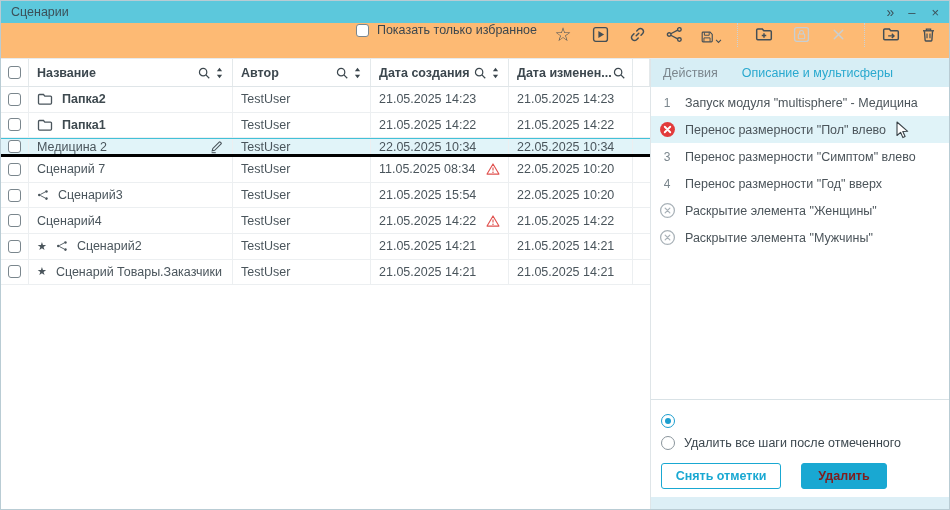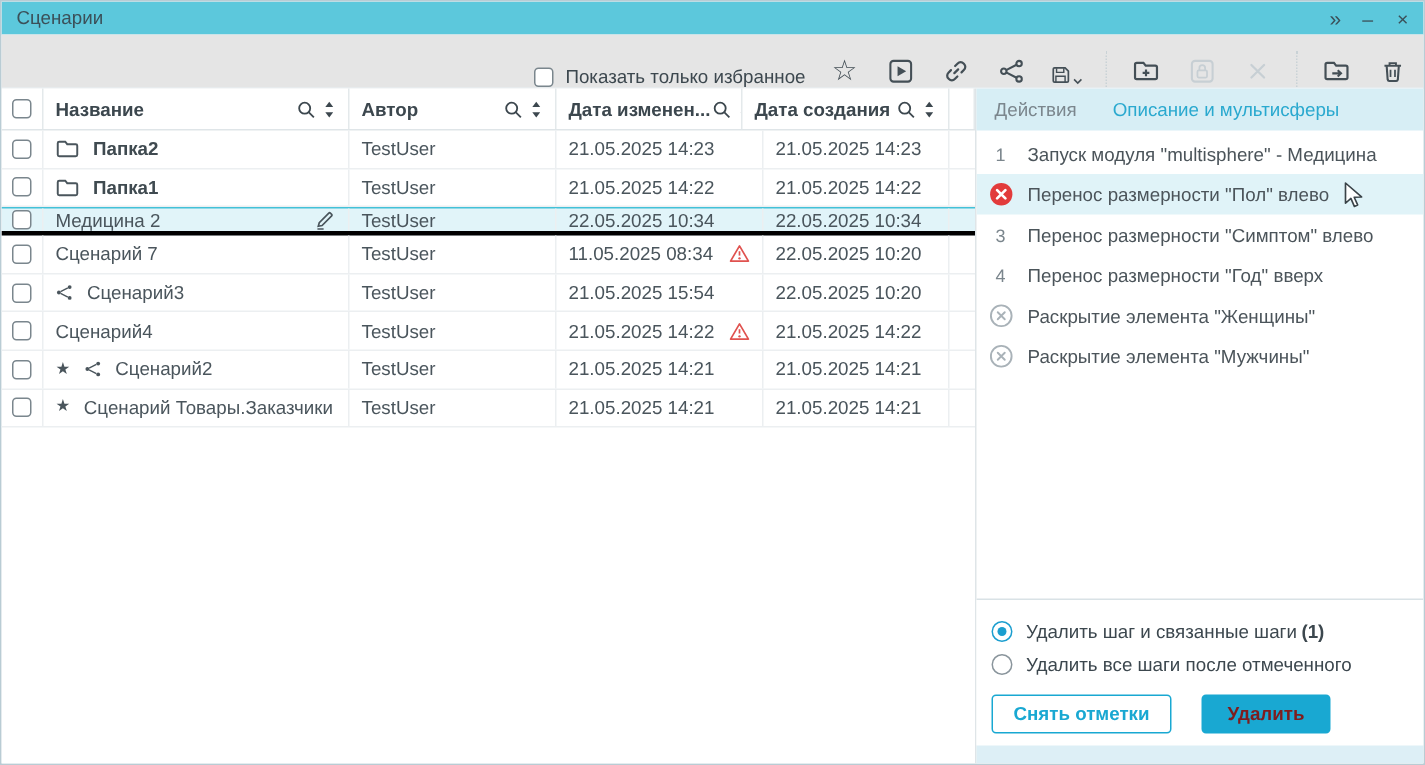--- a/index.html
+++ b/index.html
@@ -9,21 +9,21 @@
 
   
   .titlebar { height:22px; background:#5cc8dc; display:flex; align-items:center;
               padding:0 10px; color:#3b5059; }
   .titlebar .title { flex:1; font-size:12.5px; }
   .win-controls { display:flex; align-items:center; gap:16px; font-size:13px; color:#3b5059; }
   .win-controls span { cursor:default; line-height:1; }
   .wc-collapse { font-size:14px; letter-spacing:-2px; }
 
   
-  .toolbar { height:36px; background:#e5e5e5; display:flex; align-items:flex-end;
+  .toolbar { height:36px; background:#fdba74; display:flex; align-items:flex-start;
              justify-content:flex-end; padding:0 10px; gap:15px; border-bottom:1px solid #e7ebed; }
   .fav-filter { display:flex; align-items:center; gap:8px; color:#3c474e; }
   .cb { width:13px; height:13px; border:1.5px solid #7a868d; border-radius:3px; background:#fff; display:inline-block; }
   .tbtn { width:22px; height:22px; display:flex; align-items:center; justify-content:center;
           color:#444f56; background:none; border:none; cursor:pointer; padding:0; }
   .tbtn.disabled { color:#c7cfd4; cursor:default; }
   .tbtn .star-glyph { font-size:19px; line-height:1; }
   .save-group { display:flex; align-items:flex-end; gap:1px; }
   .vsep { width:0; height:24px; border-left:1px dotted #c9d2d6; }
 
@@ -264,42 +264,42 @@
           <span class="hlabel">Автор</span>
           <span class="hicons">
               <svg class="ic" width="14" height="14">
                 <use href="#i-search"></use>
               </svg>
               <svg class="ic" width="9" height="14">
                 <use href="#i-sort"></use>
               </svg>
             </span>
         </div>
+        <div class="th col-created">
+          <span class="hlabel">Дата создания</span>
+          <span class="hicons">
+              <svg class="ic" width="14" height="14">
+                <use href="#i-search"></use>
+              </svg>
+              <svg class="ic" width="9" height="14">
+                <use href="#i-sort"></use>
+              </svg>
+            </span>
+        </div>
         <div class="th col-modified" style="justify-content:space-between">
           <span class="hlabel">Дата изменен...</span>
           <span class="hicons">
               <svg class="ic" width="14" height="14">
                 <use href="#i-search"></use>
               </svg>
               <svg class="ic" width="9" height="14">
                 <use href="#i-sort"></use>
               </svg>
             </span>
         </div>
-        <div class="th col-created">
-          <span class="hlabel">Дата создания</span>
-          <span class="hicons">
-              <svg class="ic" width="14" height="14">
-                <use href="#i-search"></use>
-              </svg>
-              <svg class="ic" width="9" height="14">
-                <use href="#i-sort"></use>
-              </svg>
-            </span>
-        </div>
         <div class="th col-spacer"></div>
       </div>
 
       <div class="tr">
         <div class="td col-cb">
             <span class="cb"></span>
           </div>
         <div class="td col-name">
             <span class="name-wrap">
               <svg class="ic" width="16" height="16">
@@ -497,21 +497,20 @@
                 <use href="#i-cxg"></use>
               </svg>
             </span>
           <span class="a-label">Раскрытие элемента "Мужчины"</span>
         </div>
       </div>
 
       <div class="panel-bottom">
         <label class="radio-row">
           <span class="radio checked"></span>
-          <span><span>Удалить шаг и связанные шаги</span><span class="radio-count">(1)</span></span>
         </label>
         <label class="radio-row">
           <span class="radio"></span>
           <span>Удалить все шаги после отмеченного</span>
         </label>
         <div class="btn-row">
           <button class="btn btn-outline">Снять отметки</button>
           <button class="btn btn-solid">Удалить</button>
         </div>
       </div>

